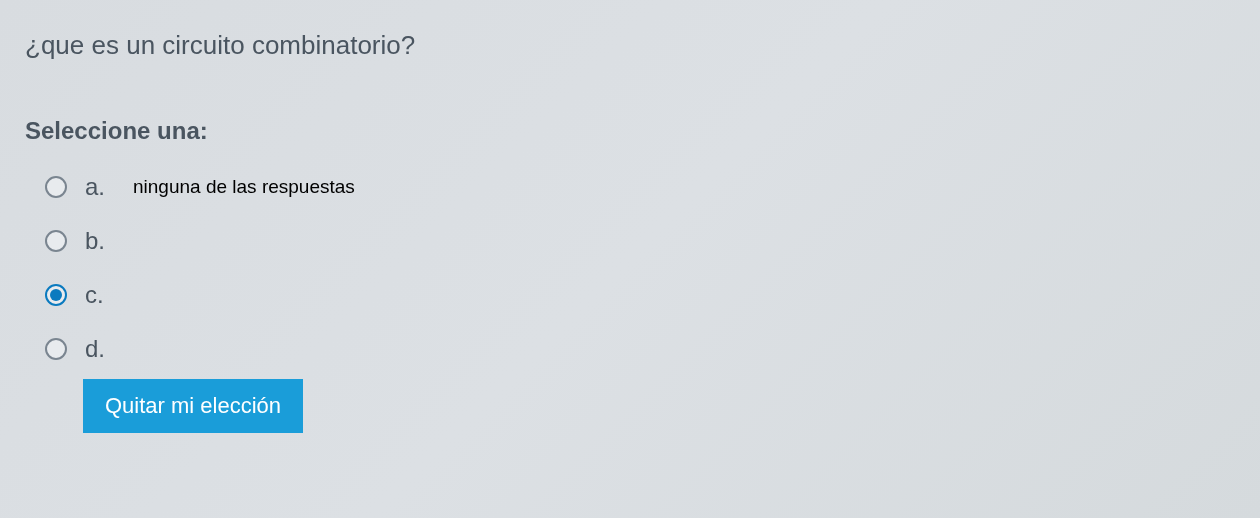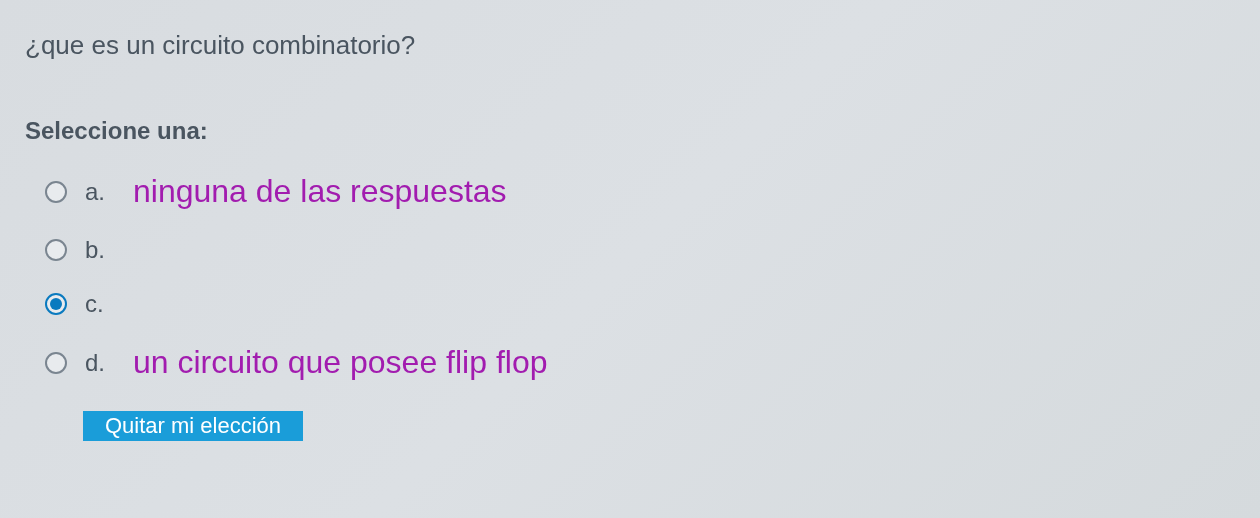--- a/index.html
+++ b/index.html
@@ -61,30 +61,30 @@
       background: #0a7abf;
       border-radius: 50%;
       display: block;
     }
     .option-letter {
       font-size: 24px;
       color: #4a5560;
       min-width: 30px;
     }
     .option-text {
-      font-size: 32px;
-      color: #a21caf;
+      font-size: 19px;
+      color: #000000;
     }
     .clear-button {
-      margin-top: 30px;
+      margin-top: 16px;
       margin-left: 58px;
       background: #1a9dd9;
       color: #ffffff;
       border: none;
-      padding: 2px 22px;
+      padding: 14px 22px;
       font-size: 22px;
       cursor: pointer;
       display: inline-block;
       font-family: inherit;
     }
   </style>
 </head>
 <body>
 
 
@@ -107,21 +107,20 @@
   </div>
 
   <div class="option-row">
     <span class="radio selected"></span>
     <span class="option-letter">c.</span>
   </div>
 
   <div class="option-row">
     <span class="radio"></span>
     <span class="option-letter">d.</span>
-    <span class="option-text">un circuito que posee flip flop</span>
   </div>
 
 </div>
 
 <button class="clear-button">Quitar mi elección</button>
 
 
 
 
 </body></html>

